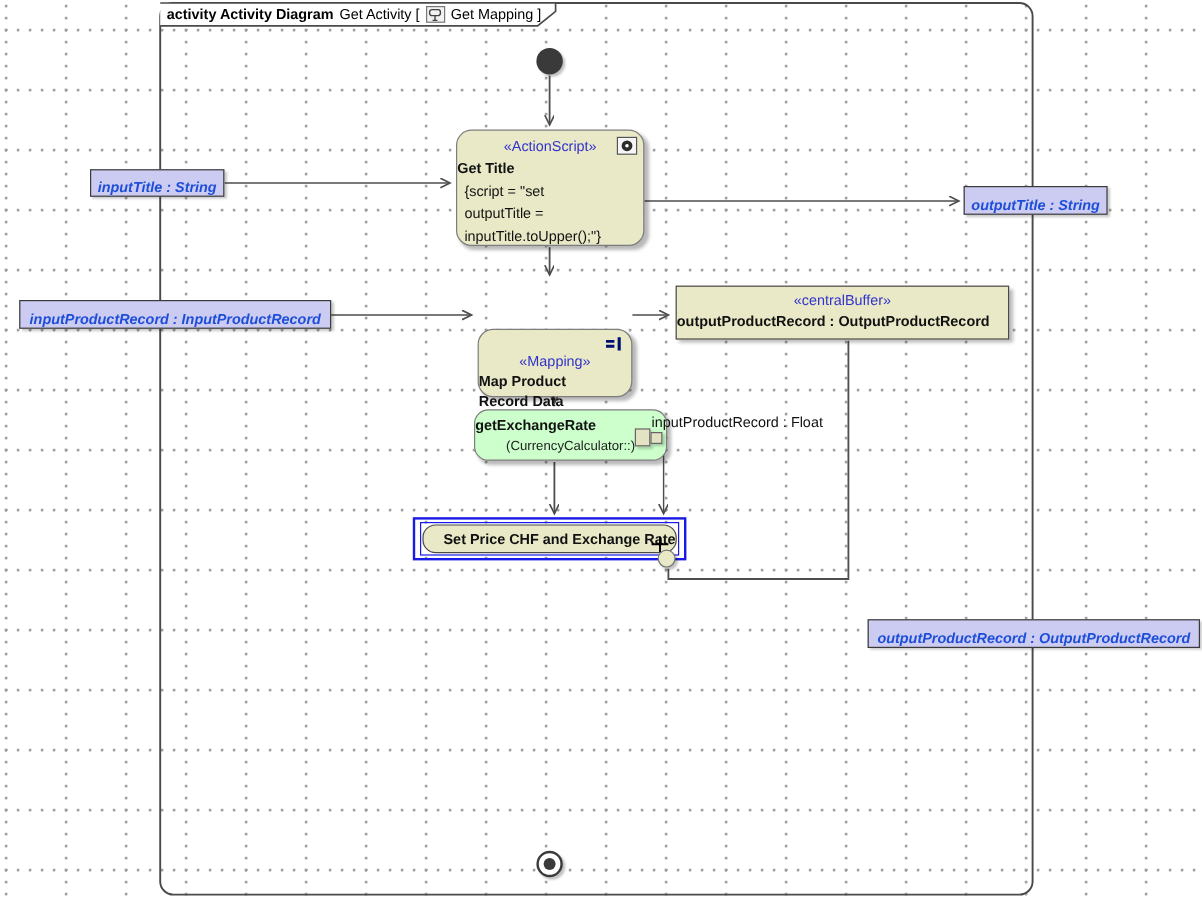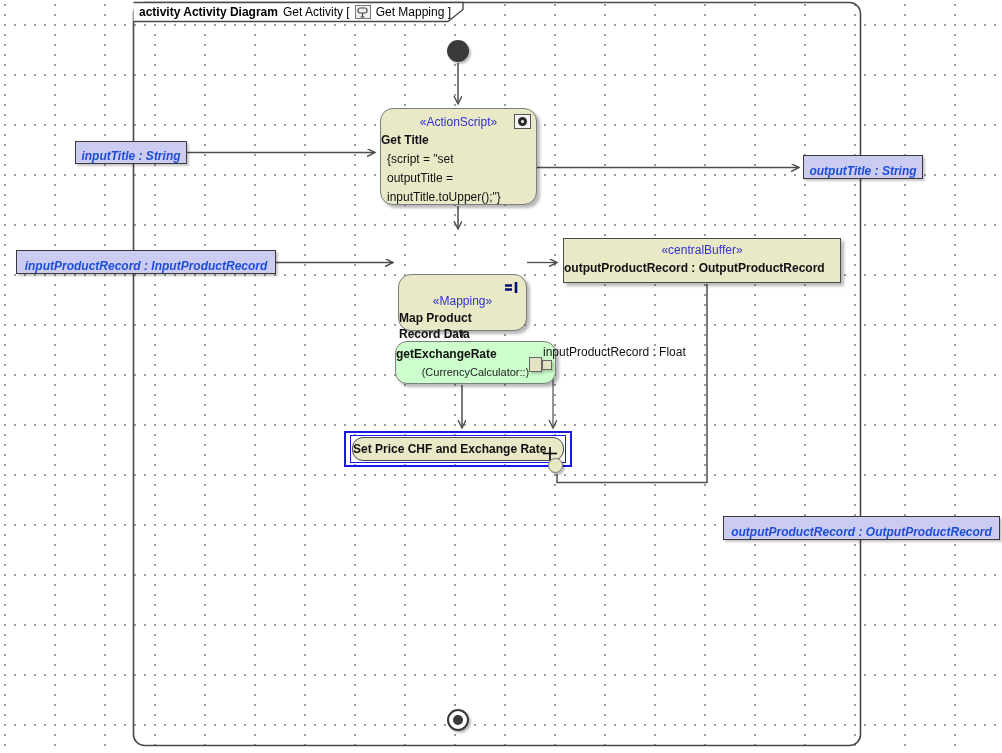--- a/index.html
+++ b/index.html
@@ -70,21 +70,21 @@
     position:absolute;left:344px;top:431px;width:228px;height:36px;
     border:2px solid #1a1ae6;box-sizing:border-box;z-index:2;background:transparent;
   }
   .sel-inner{
     position:absolute;left:350px;top:435px;width:216px;height:28px;
     border:1px solid #1a1ae6;box-sizing:border-box;z-index:2;
   }
   .setprice{
     position:absolute;left:352px;top:437px;width:212px;height:24px;
     background:#e9e9c8;border:1px solid #4a4a4a;border-radius:11px;
-    display:flex;align-items:center;justify-content:flex-start;
+    display:flex;align-items:center;justify-content:flex-end;
     font-weight:bold;font-size:12px;color:#111;white-space:nowrap;z-index:2;
     box-sizing:border-box;
   }
   .handle-circle{
     position:absolute;left:548px;top:458px;width:15px;height:15px;border-radius:50%;
     background:#e9e9c8;border:1px solid #777;box-sizing:border-box;
     box-shadow:2px 2px 2px rgba(0,0,0,0.25);z-index:4;
   }
   .initial-node{
     position:absolute;left:447px;top:40px;width:22px;height:22px;border-radius:50%;

